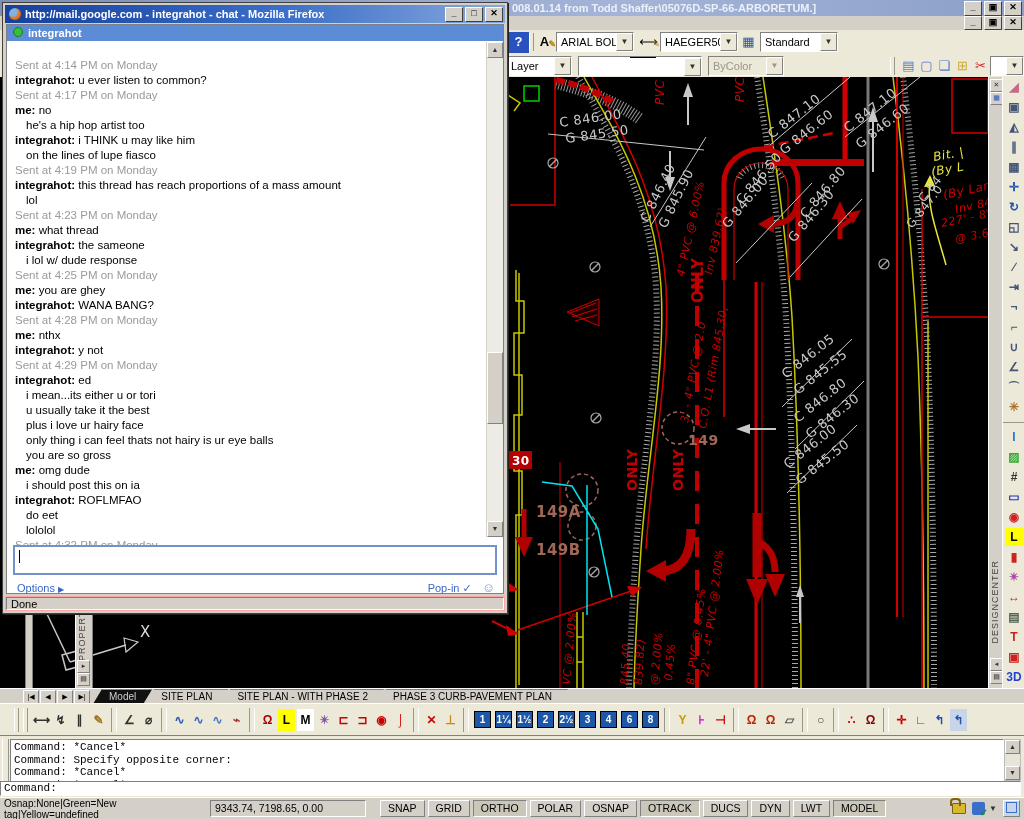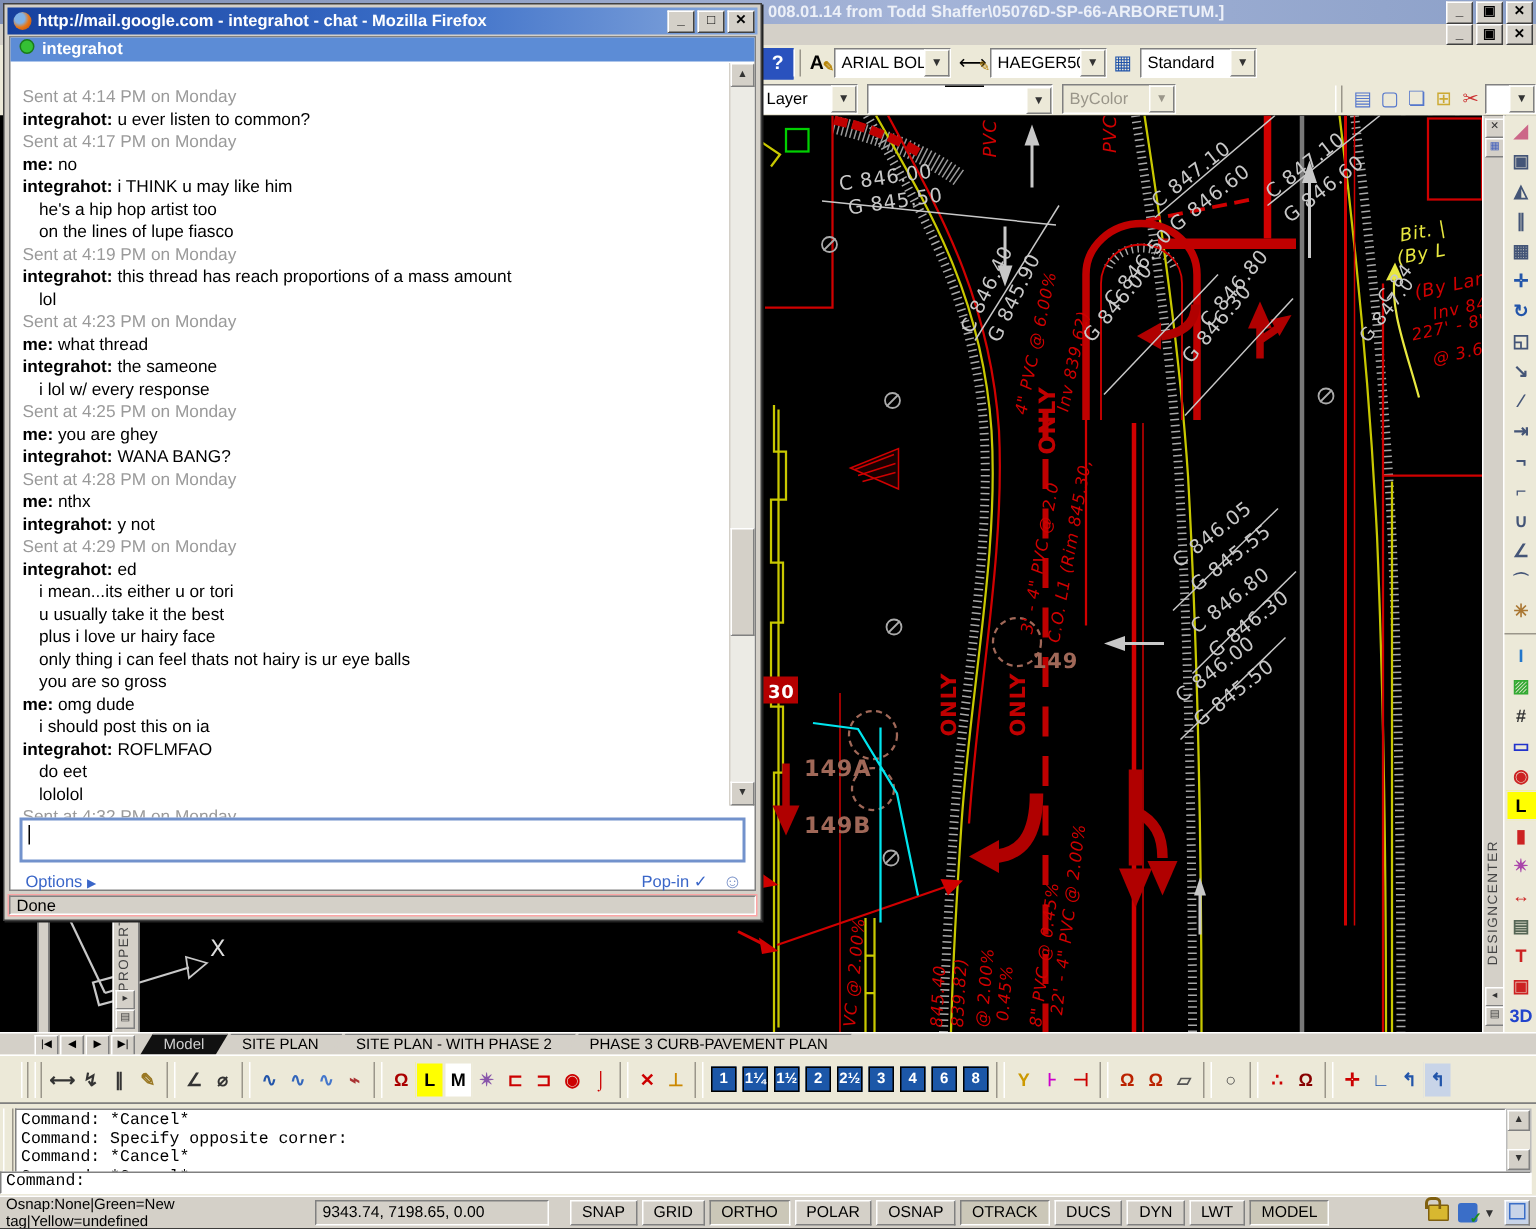--- a/index.html
+++ b/index.html
@@ -561,30 +561,30 @@
     </div>
     <div id="ff-content">
       <div id="chat-head">
         <span class="dot"></span><span>integrahot</span>
       </div>
       <div id="chat-messages">
           <div class="chat-line time">Sent at 4:14 PM on Monday</div>
           <div class="chat-line msg"><b>integrahot: </b>u ever listen to common?</div>
           <div class="chat-line time">Sent at 4:17 PM on Monday</div>
           <div class="chat-line msg"><b>me: </b>no</div>
+          <div class="chat-line cont">he's a hip hop artist too</div>
           <div class="chat-line msg"><b>integrahot: </b>i THINK u may like him</div>
-          <div class="chat-line cont">he's a hip hop artist too</div>
           <div class="chat-line cont">on the lines of lupe fiasco</div>
           <div class="chat-line time">Sent at 4:19 PM on Monday</div>
           <div class="chat-line msg"><b>integrahot: </b>this thread has reach proportions of a mass amount</div>
           <div class="chat-line cont">lol</div>
           <div class="chat-line time">Sent at 4:23 PM on Monday</div>
           <div class="chat-line msg"><b>me: </b>what thread</div>
           <div class="chat-line msg"><b>integrahot: </b>the sameone</div>
-          <div class="chat-line cont">i lol w/ every response</div>
+          <div class="chat-line cont">i lol w/ dude response</div>
           <div class="chat-line time">Sent at 4:25 PM on Monday</div>
           <div class="chat-line msg"><b>me: </b>you are ghey</div>
           <div class="chat-line msg"><b>integrahot: </b>WANA BANG?</div>
           <div class="chat-line time">Sent at 4:28 PM on Monday</div>
           <div class="chat-line msg"><b>me: </b>nthx</div>
           <div class="chat-line msg"><b>integrahot: </b>y not</div>
           <div class="chat-line time">Sent at 4:29 PM on Monday</div>
           <div class="chat-line msg"><b>integrahot: </b>ed</div>
           <div class="chat-line cont">i mean...its either u or tori</div>
           <div class="chat-line cont">u usually take it the best</div>

